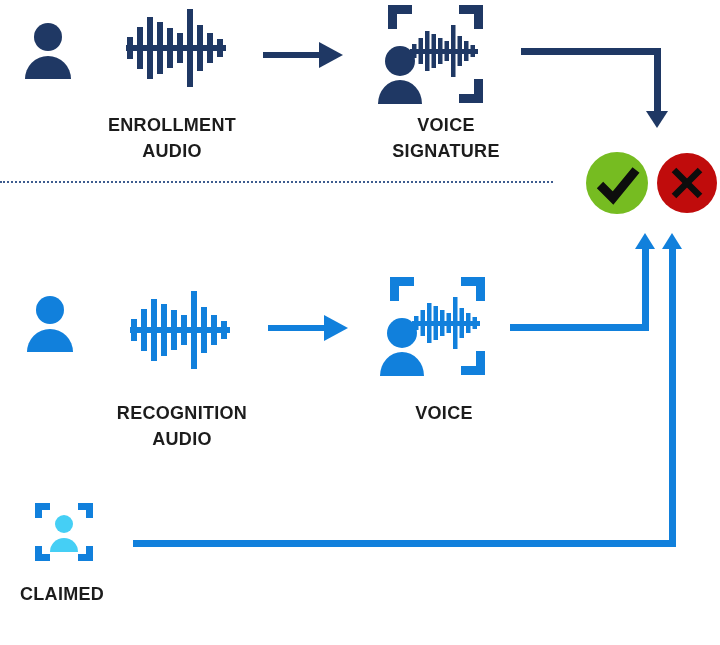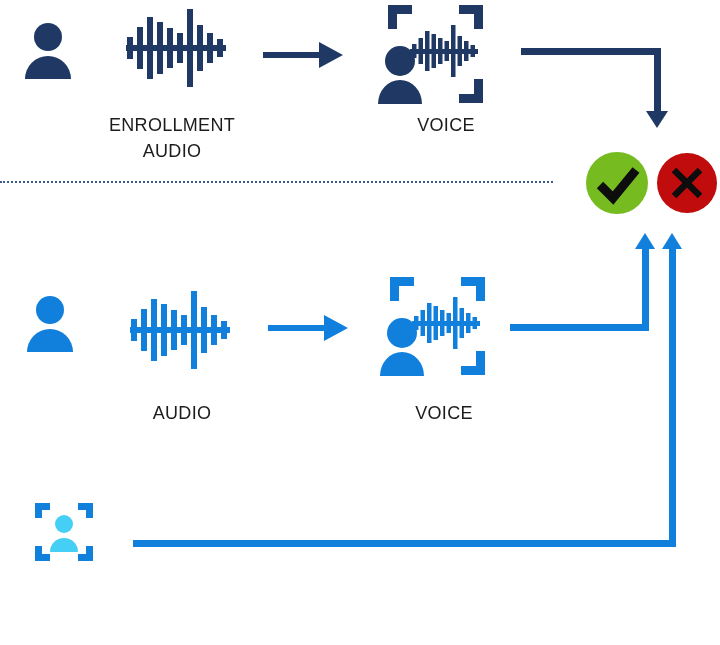--- a/index.html
+++ b/index.html
@@ -6,21 +6,21 @@
   .canvas{
     position:relative;width:720px;height:645px;background:#ffffff;
     font-family:"Liberation Sans", sans-serif;overflow:hidden;
   }
   .abs{position:absolute;}
   .navy{color:#1F3864;}
   .blue{color:#1180DC;}
   .icon svg{display:block;}
   .label{
     position:absolute;color:#1C1C1C;font-size:18px;line-height:26px;
-    letter-spacing:0.3px;text-align:center;white-space:nowrap;
+    letter-spacing:0.3px;text-align:center;white-space:nowrap;font-weight:bold;
   }
   .label.left{text-align:left;line-height:24px;}
   .seg{position:absolute;}
   .seg.navy-fill{background:#1F3864;}
   .seg.blue-fill{background:#1180DC;}
   .arrowhead{position:absolute;width:0;height:0;}
   .arrowhead.down-navy{border-left:11px solid transparent;border-right:11px solid transparent;border-top:17px solid #1F3864;}
   .arrowhead.up-blue{border-left:10px solid transparent;border-right:10px solid transparent;border-bottom:16px solid #1180DC;}
   .divider{position:absolute;height:0;border-top:2px dotted #3E5C8F;}
   .result-circle{position:absolute;border-radius:50%;display:flex;align-items:center;justify-content:center;}
@@ -83,20 +83,21 @@
       <rect x="70.5" y="41" width="4.5" height="20"></rect>
       <rect x="77" y="25" width="4.5" height="52"></rect>
       <rect x="83.5" y="36" width="4.5" height="30"></rect>
       <rect x="90" y="41" width="4.5" height="20"></rect>
       <rect x="96.5" y="45" width="4.5" height="12"></rect>
     </svg>
   </div>
 
   <div class="label" style="left:346px;top:112px;width:200px;">
     <div>VOICE</div>
+    <div>SIGNATURE</div>
   </div>
 
   <div class="seg navy-fill" style="left:521px;top:48px;width:140px;height:7px;"></div>
   <div class="seg navy-fill" style="left:654px;top:48px;width:7px;height:64px;"></div>
   <div class="arrowhead down-navy" style="left:646px;top:111px;"></div>
 
   <div class="divider" style="left:0px;top:181px;width:553px;"></div>
 
   <div class="result-circle green" style="left:586px;top:152px;width:62px;height:62px;">
     <svg width="62" height="62" viewBox="0 0 62 62">
@@ -127,20 +128,21 @@
       <rect x="41" y="20" width="6" height="40"></rect>
       <rect x="51" y="25" width="6" height="30"></rect>
       <rect x="61" y="1" width="6" height="78"></rect>
       <rect x="71" y="17" width="6" height="46"></rect>
       <rect x="81" y="25" width="6" height="30"></rect>
       <rect x="91" y="31" width="6" height="18"></rect>
     </svg>
   </div>
 
   <div class="label" style="left:82px;top:400px;width:200px;">
+    <div>RECOGNITION</div>
     <div>AUDIO</div>
   </div>
 
   <div class="abs icon blue" style="left:268px;top:314px;">
     <svg width="80" height="28" viewBox="0 0 80 28" fill="currentColor">
       <rect x="0" y="11" width="58" height="6"></rect>
       <path d="M56 1 L80 14 L56 27 Z"></path>
     </svg>
   </div>
 
@@ -182,19 +184,20 @@
         <path d="M51 43 H58 V58 H43 V51 H51 V43 Z"></path>
       </g>
       <g fill="#45CFF5">
         <circle cx="29" cy="21" r="9"></circle>
         <path d="M15 49 A14 14 0 0 1 43 49 Z"></path>
       </g>
     </svg>
   </div>
 
   <div class="label left" style="left:20px;top:582px;width:200px;">
+    <div>CLAIMED</div>
   </div>
 
   <div class="seg blue-fill" style="left:133px;top:540px;width:543px;height:7px;"></div>
   <div class="seg blue-fill" style="left:669px;top:249px;width:7px;height:298px;"></div>
   <div class="arrowhead up-blue" style="left:662px;top:233px;"></div>
 
 </div>
 
 </body></html>

